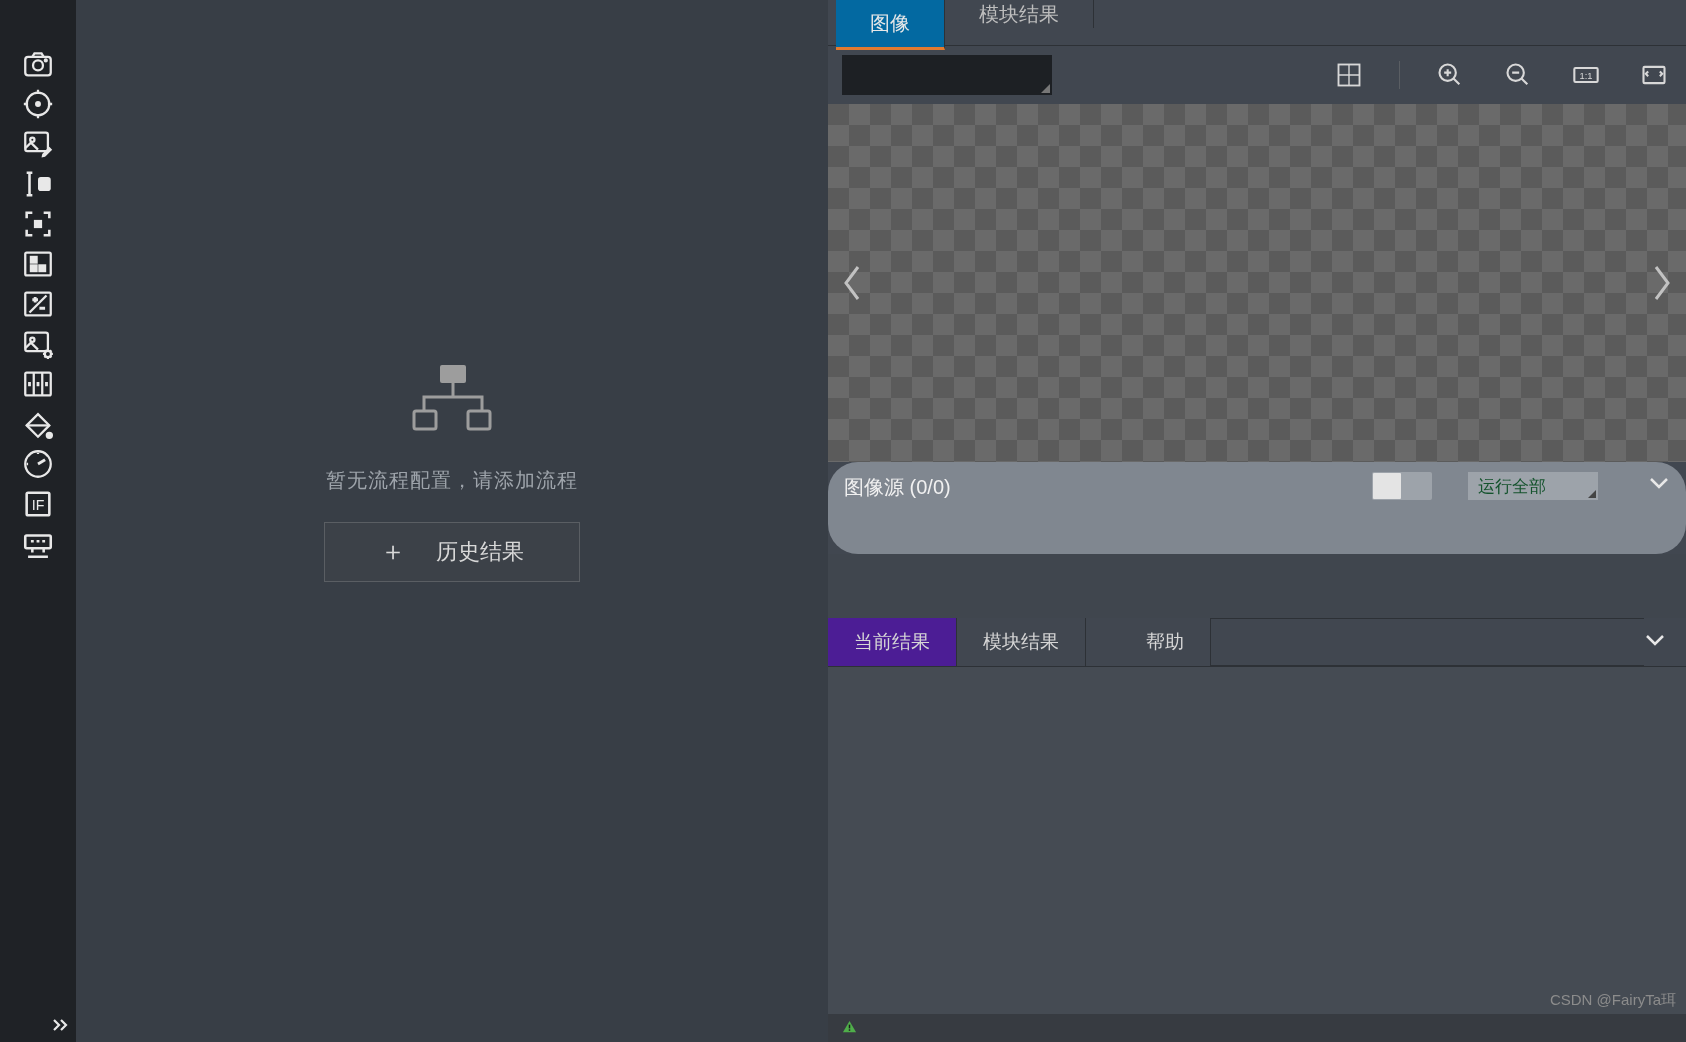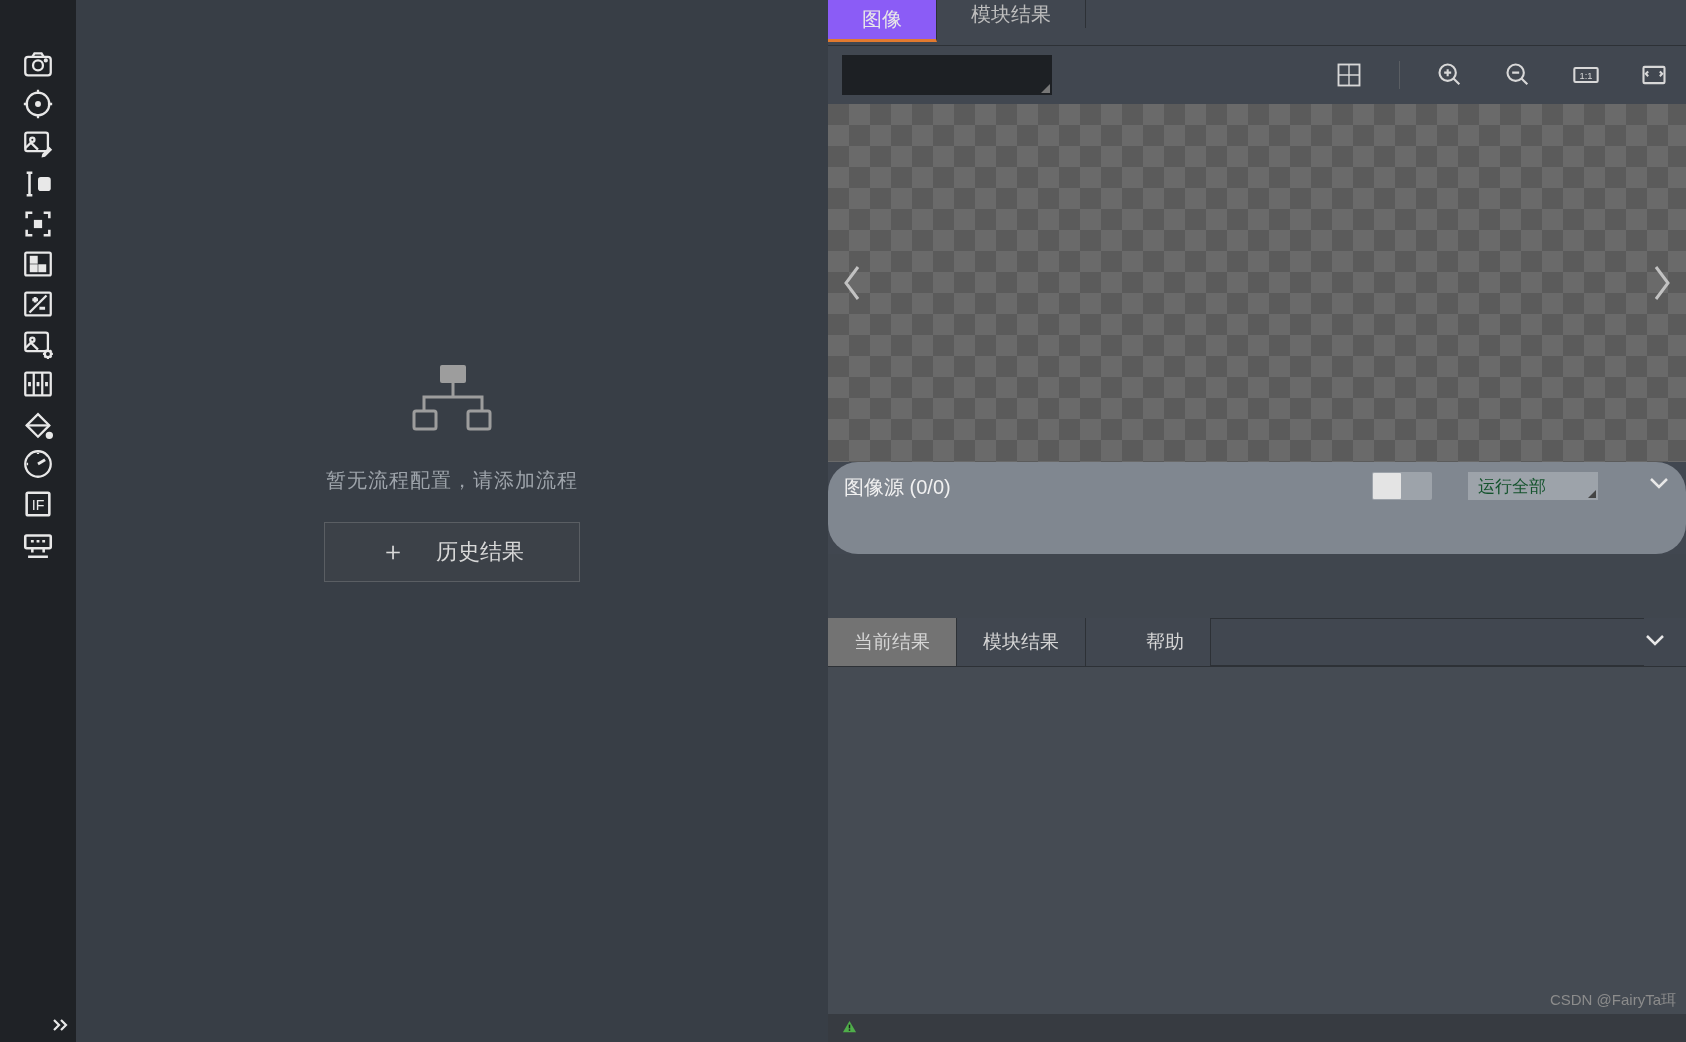--- a/index.html
+++ b/index.html
@@ -100,24 +100,25 @@
       padding: 0 34px;
       height: 28px;
       display: flex;
       align-items: center;
       font-size: 20px;
       color: #bdbdbd;
       cursor: pointer;
       border-right: 1px solid #2d3136;
     }
     .tab.active {
-      background: #8b5cf6;
+      background: #0369a1;
       color: #e8e8e8;
       border-bottom: 3px solid #e27a2f;
-      height: 42px;
+      height: 50px;
+      margin-left: 8px;
     }
     
     
     .img-toolbar {
       height: 58px;
       display: flex;
       align-items: center;
       padding: 0 14px;
       gap: 32px;
     }
@@ -252,21 +253,21 @@
       padding: 0 26px;
       height: 48px;
       display: flex;
       align-items: center;
       font-size: 19px;
       color: #d6d6d6;
       cursor: pointer;
       border-right: 1px solid #2d3136;
     }
     .lower-tab.active {
-      background: #737373;
+      background: #4c1d95;
       text-align: right;
     }
     .lower-spacer { flex: 1; border-top: 1px solid #2d3136; height:100%; border-bottom: 1px solid #2d3136;}
     .lower-tabs .chevron-btn { margin-right: 20px; }
     
     
     .lower-content {
       flex: 1;
       background: #454b53;
       border-top: 1px solid #2d3136;

